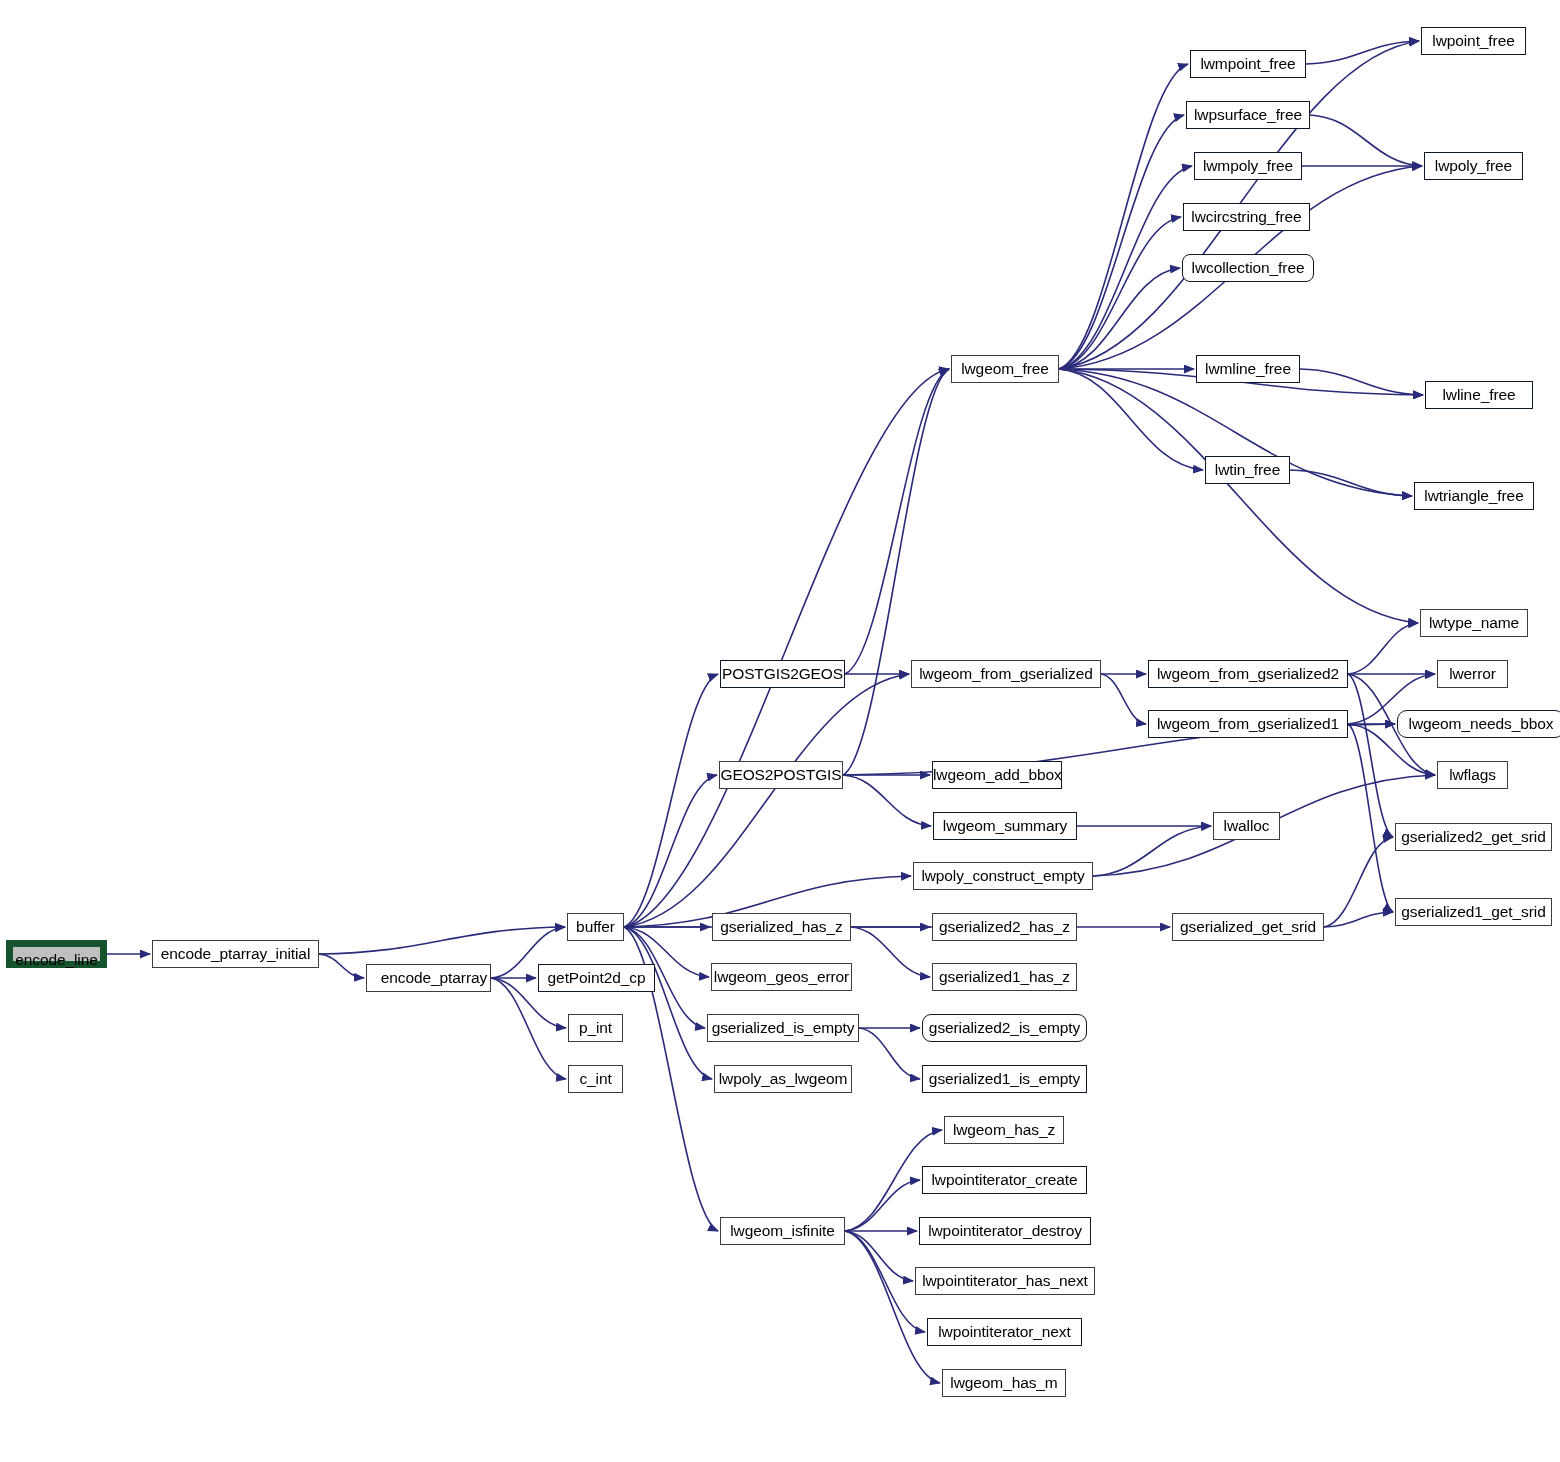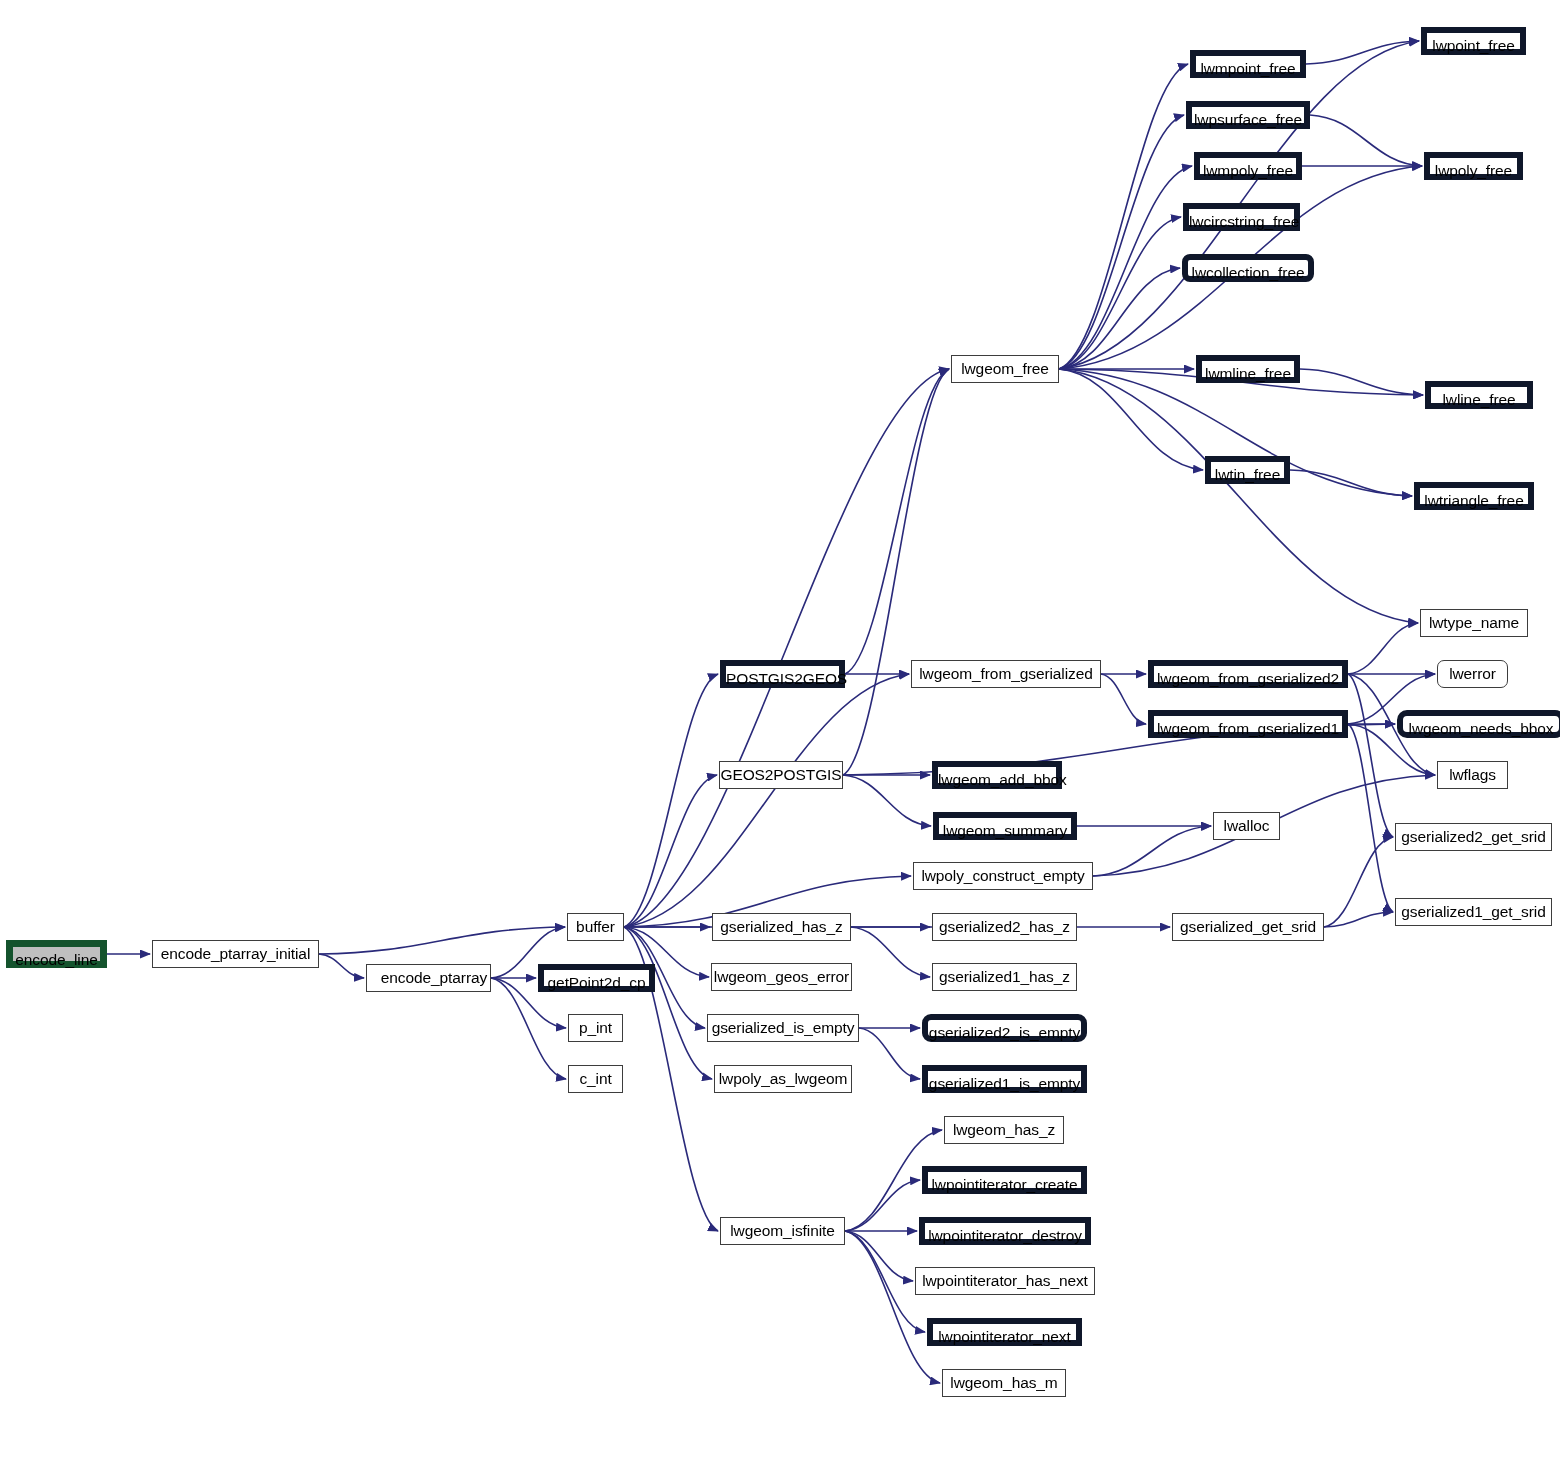--- a/index.html
+++ b/index.html
@@ -18,21 +18,21 @@
     line-height:26px;
     text-align:center;
     font-size:15.5px;
     color:#000000;
     background:#ffffff;
     border:1px solid #3d3d3d;
     white-space:nowrap;
     z-index:5;
     letter-spacing:-0.1px;
   }
-  .node.red{border:6px solid #0f172a;}
+  .node.red{border:1px solid #0f172a;}
   .node.cur{background:#bfbfbf;border:7px solid #14532d;}
 </style>
 </head>
 <body>
 
 <div id="graph">
   <svg id="edges" viewBox="0 0 1560 1462" xmlns="http://www.w3.org/2000/svg">
     <defs>
       <marker id="ah" markerWidth="11" markerHeight="9" refX="10" refY="4.5" orient="auto" markerUnits="userSpaceOnUse">
         <path d="M0,0 L11,4.5 L0,9 z" fill="#2a2a7a"></path>
@@ -132,30 +132,30 @@
     <div class="node" style="left: 944px; top: 1116px; width: 120px;">lwgeom_has_z</div>
     <div class="node red" style="left: 922px; top: 1166px; width: 165px;">lwpointiterator_create</div>
     <div class="node red" style="left: 919px; top: 1217px; width: 172px;">lwpointiterator_destroy</div>
     <div class="node" style="left: 915px; top: 1267px; width: 180px;">lwpointiterator_has_next</div>
     <div class="node red" style="left: 927px; top: 1318px; width: 155px;">lwpointiterator_next</div>
     <div class="node" style="left: 942px; top: 1369px; width: 124px;">lwgeom_has_m</div>
     <div class="node" style="left: 951px; top: 355px; width: 108px;">lwgeom_free</div>
     <div class="node red" style="left: 1190px; top: 50px; width: 116px;">lwmpoint_free</div>
     <div class="node red" style="left: 1186px; top: 101px; width: 124px;">lwpsurface_free</div>
     <div class="node red" style="left: 1194px; top: 152px; width: 108px;">lwmpoly_free</div>
-    <div class="node red" style="left: 1183px; top: 203px; width: 117px;">lwcircstring_free</div>
+    <div class="node red" style="left: 1183px; top: 203px; width: 127px;">lwcircstring_free</div>
     <div class="node red" style="left: 1182px; top: 254px; width: 132px; border-radius: 8px;">lwcollection_free</div>
     <div class="node red" style="left: 1196px; top: 355px; width: 104px;">lwmline_free</div>
     <div class="node red" style="left: 1205px; top: 456px; width: 85px;">lwtin_free</div>
     <div class="node red" style="left: 1421px; top: 27px; width: 105px;">lwpoint_free</div>
     <div class="node red" style="left: 1424px; top: 152px; width: 99px;">lwpoly_free</div>
     <div class="node red" style="left: 1425px; top: 381px; width: 108px;">lwline_free</div>
     <div class="node red" style="left: 1414px; top: 482px; width: 120px;">lwtriangle_free</div>
     <div class="node" style="left: 1420px; top: 609px; width: 108px;">lwtype_name</div>
-    <div class="node" style="left: 1437px; top: 660px; width: 71px; border-radius: 7px;">lwerror</div>
+    <div class="node" style="left: 1437px; top: 660px; width: 71px;">lwerror</div>
     <div class="node red" style="left: 1397px; top: 710px; width: 168px; border-radius: 10px;">lwgeom_needs_bbox</div>
     <div class="node" style="left: 1437px; top: 761px; width: 71px;">lwflags</div>
     <div class="node red" style="left: 1148px; top: 660px; width: 200px;">lwgeom_from_gserialized2</div>
     <div class="node red" style="left: 1148px; top: 710px; width: 200px;">lwgeom_from_gserialized1</div>
     <div class="node" style="left: 1213px; top: 812px; width: 67px;">lwalloc</div>
     <div class="node" style="left: 1395px; top: 823px; width: 157px;">gserialized2_get_srid</div>
     <div class="node" style="left: 1395px; top: 898px; width: 157px;">gserialized1_get_srid</div>
     <div class="node" style="left: 1172px; top: 913px; width: 152px;">gserialized_get_srid</div>
   </div>
 

